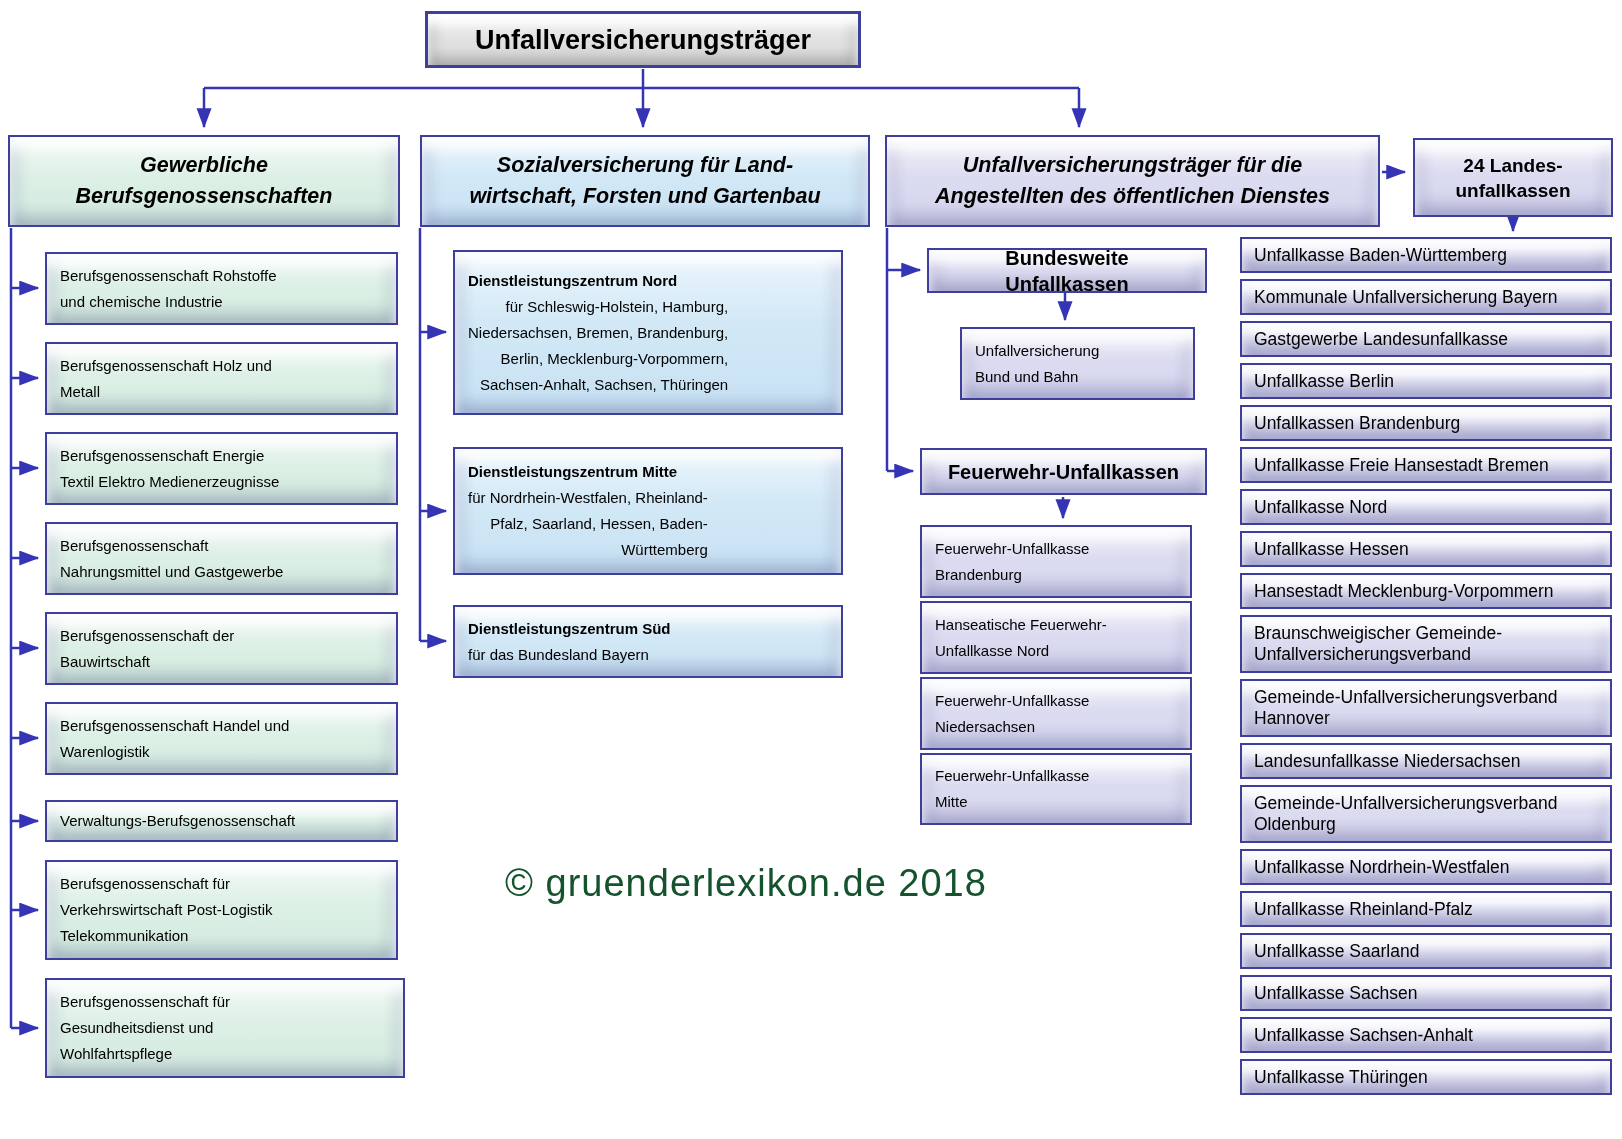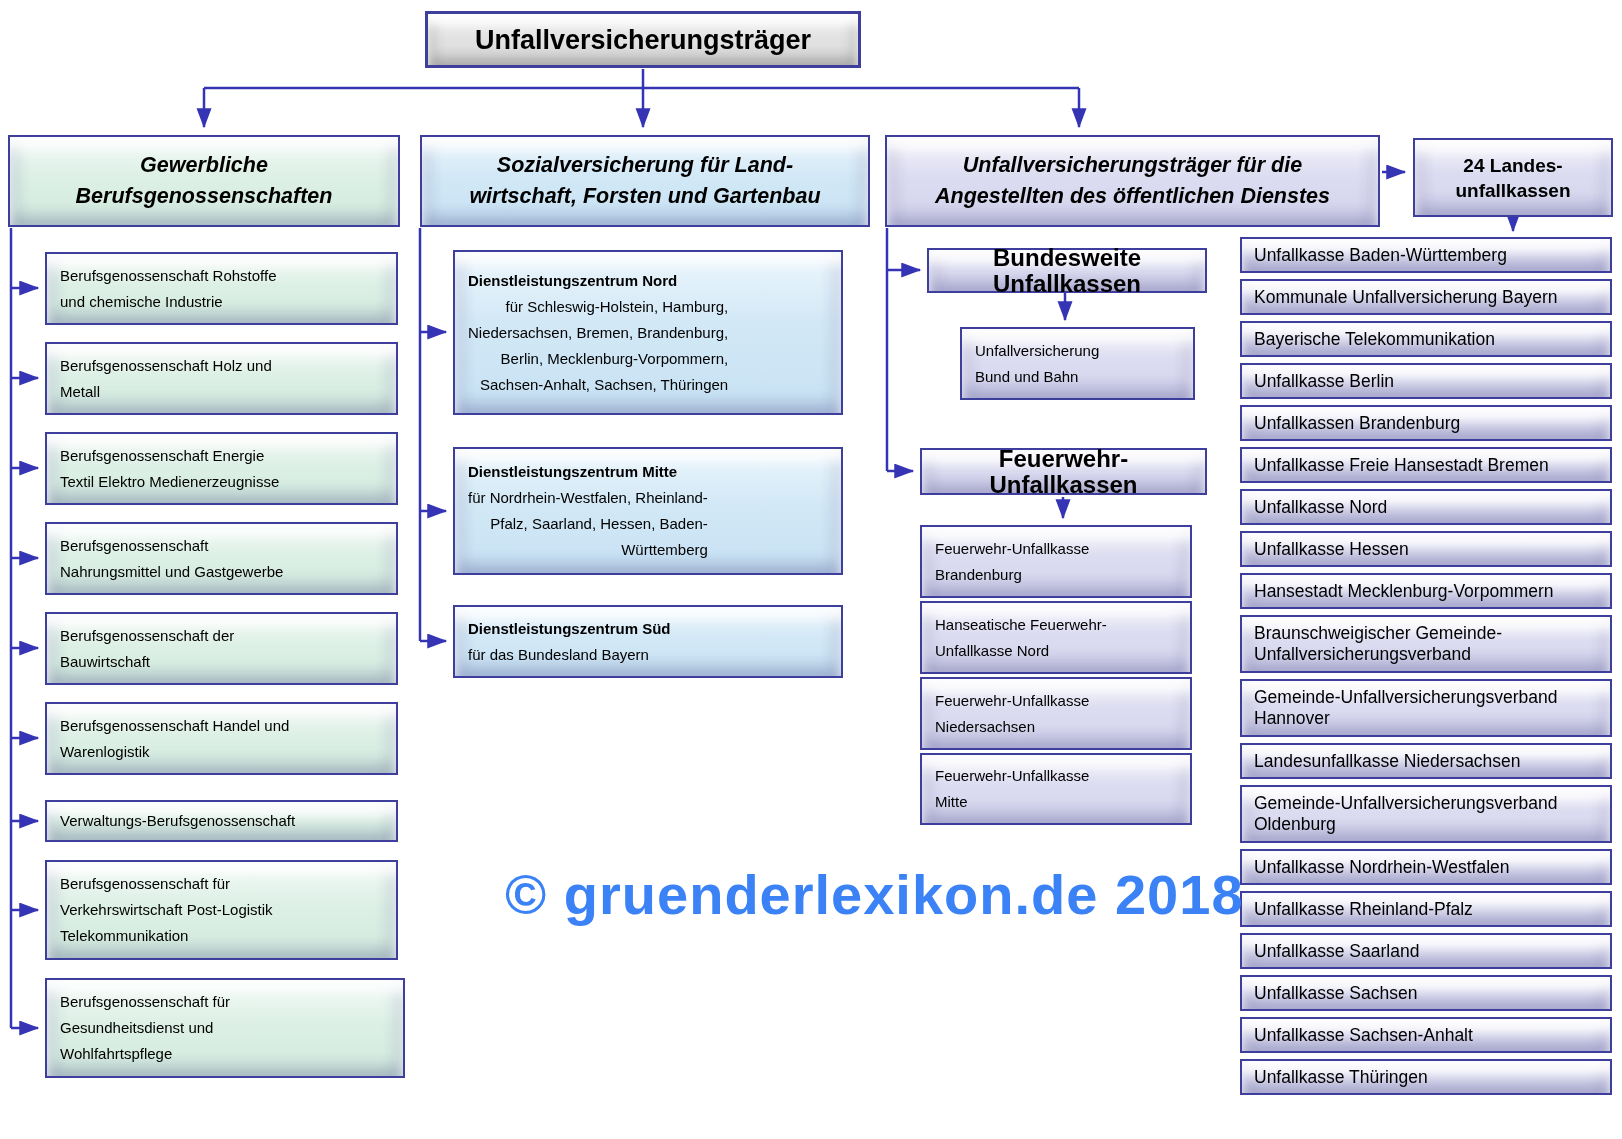--- a/index.html
+++ b/index.html
@@ -40,28 +40,28 @@
   .gray {
     background:linear-gradient(180deg,#f7f7f7 0%,#e3e3e3 45%,#d8d8d8 100%);
     box-shadow: inset 0 10px 10px rgba(255,255,255,.95),
                 inset 10px 0 10px rgba(60,60,60,.10),
                 inset -10px 0 10px rgba(60,60,60,.10),
                 inset 0 -10px 10px rgba(60,60,60,.18);
   }
   .center { justify-content:center; text-align:center; }
   .titlebox { border-width:3px; font-weight:bold; font-size:27px; }
   .hdr { font-weight:bold; font-style:italic; font-size:21.5px; line-height:31px; }
-  .subhdr { font-weight:bold; font-size:24px; }
+  .subhdr { font-weight:bold; font-size:20px; }
   .b24 { font-weight:bold; font-size:19px; line-height:25px; }
   .rt { font-size:17.5px; line-height:21px; padding:12px 12px; }
   .dlz { flex-direction:column; justify-content:center; align-items:flex-start; }
   .dlz .t { font-weight:bold; display:block; }
   .watermark {
-    position:absolute; left:505px; top:862px; font-size:56px; font-weight:bold;
-    color:#3b82f6; letter-spacing:1px;
+    position:absolute; left:505px; top:862px; font-size:38px; font-weight:normal;
+    color:#14532d; letter-spacing:1px;
   }
 </style>
 </head>
 <body>
 
 <div class="canvas">
 
   <svg class="wires" width="1622" height="1139" viewBox="0 0 1622 1139">
     <defs>
       <marker id="arw" markerWidth="11" markerHeight="8" refX="7.5" refY="3" orient="auto" markerUnits="strokeWidth">
@@ -159,21 +159,21 @@
 Brandenburg</div>
   <div class="box lav" style="left:920px;top:601px;width:272px;height:73px">Hanseatische Feuerwehr-
 Unfallkasse Nord</div>
   <div class="box lav" style="left:920px;top:677px;width:272px;height:73px">Feuerwehr-Unfallkasse
 Niedersachsen</div>
   <div class="box lav" style="left:920px;top:753px;width:272px;height:72px">Feuerwehr-Unfallkasse
 Mitte</div>
 
   <div class="box lav rt" style="left:1240px;top:237px;width:372px;height:36px">Unfallkasse Baden-Württemberg</div>
   <div class="box lav rt" style="left:1240px;top:279px;width:372px;height:36px">Kommunale Unfallversicherung Bayern</div>
-  <div class="box lav rt" style="left:1240px;top:321px;width:372px;height:36px">Bayerische Telekommunikation</div>
+  <div class="box lav rt" style="left:1240px;top:321px;width:372px;height:36px">Gastgewerbe Landesunfallkasse</div>
   <div class="box lav rt" style="left:1240px;top:363px;width:372px;height:36px">Unfallkasse Berlin</div>
   <div class="box lav rt" style="left:1240px;top:405px;width:372px;height:36px">Unfallkassen Brandenburg</div>
   <div class="box lav rt" style="left:1240px;top:447px;width:372px;height:36px">Unfallkasse Freie Hansestadt Bremen</div>
   <div class="box lav rt" style="left:1240px;top:489px;width:372px;height:36px">Unfallkasse Nord</div>
   <div class="box lav rt" style="left:1240px;top:531px;width:372px;height:36px">Unfallkasse Hessen</div>
   <div class="box lav rt" style="left:1240px;top:573px;width:372px;height:36px">Hansestadt Mecklenburg-Vorpommern</div>
   <div class="box lav rt" style="left:1240px;top:615px;width:372px;height:58px">Braunschweigischer Gemeinde-
 Unfallversicherungsverband</div>
   <div class="box lav rt" style="left:1240px;top:679px;width:372px;height:58px">Gemeinde-Unfallversicherungsverband
 Hannover</div>

